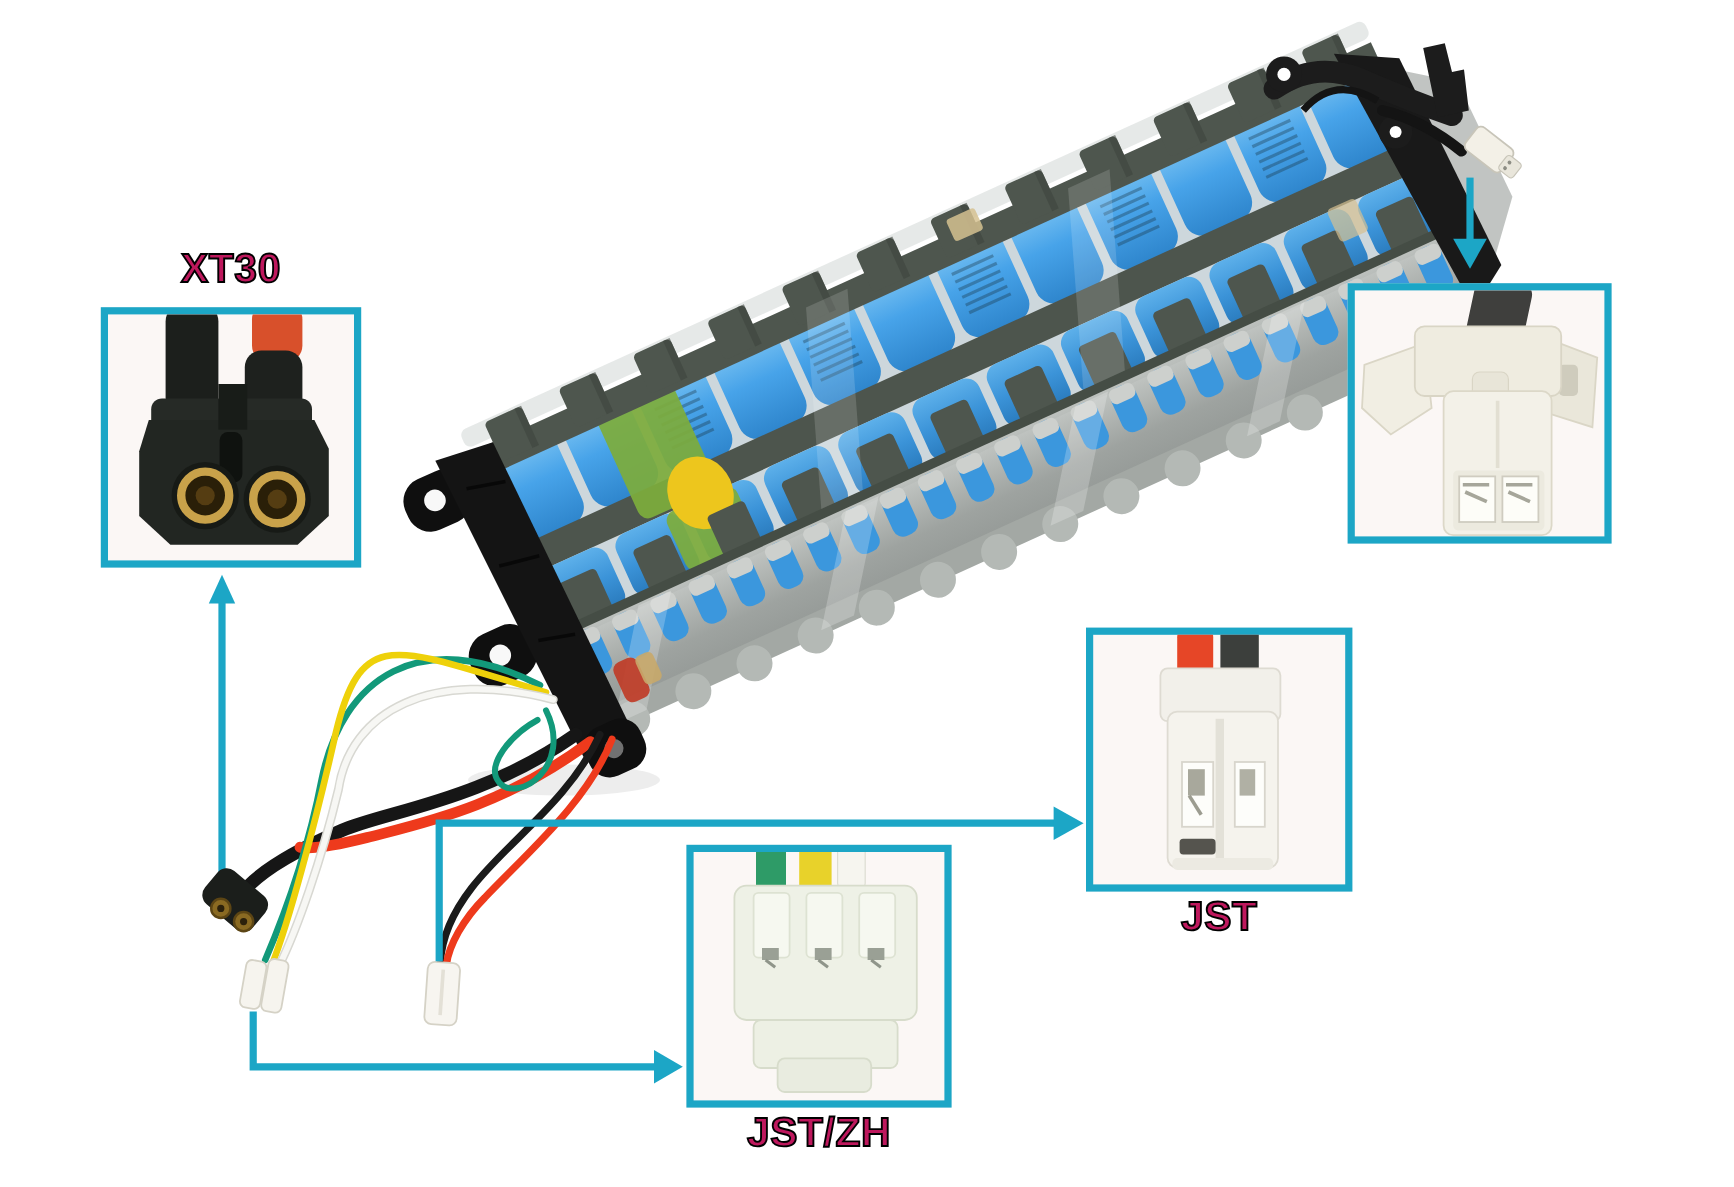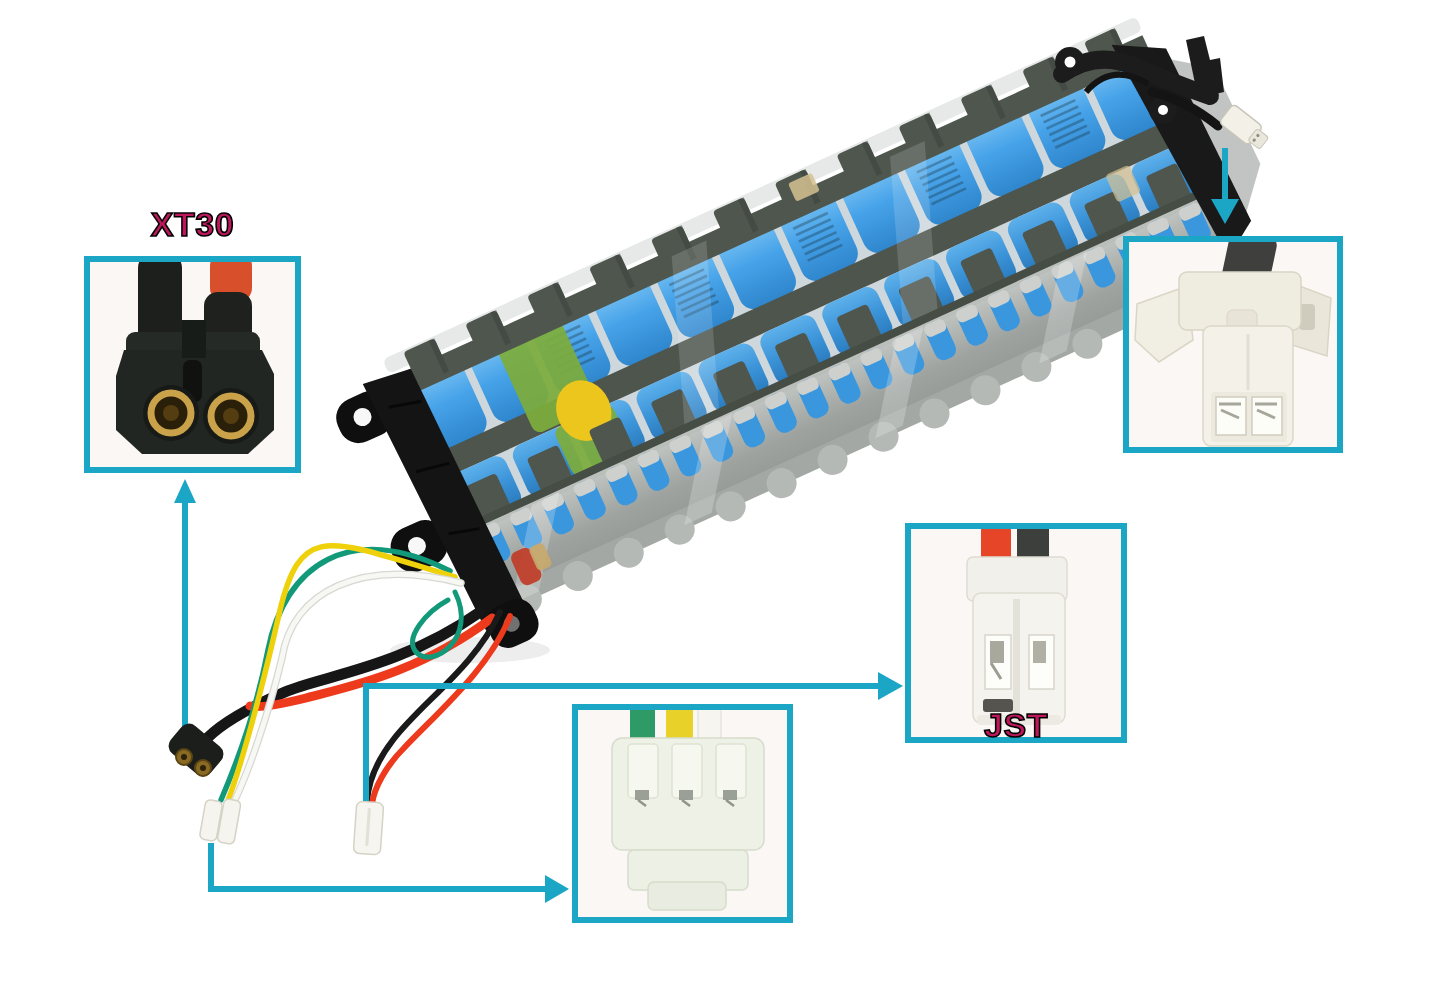--- a/index.html
+++ b/index.html
@@ -384,21 +384,21 @@
       <rect x="102" y="70" width="7" height="118" fill="#e3e1d8"></rect>
       <rect x="74" y="106" width="26" height="54" fill="#fdfdfa" stroke="#d8d5cc" stroke-width="1.5"></rect>
       <rect x="79" y="112" width="14" height="22" fill="#a8a89c"></rect>
       <path d="M80,134 l10,16" stroke="#9c9c90" stroke-width="3"></path>
       <rect x="118" y="106" width="25" height="54" fill="#fdfdfa" stroke="#d8d5cc" stroke-width="1.5"></rect>
       <rect x="122" y="112" width="13" height="22" fill="#b0b0a4"></rect>
       <rect x="72" y="170" width="30" height="13" rx="3" fill="#55544e"></rect>
       <rect x="66" y="186" width="84" height="10" rx="4" fill="#eceae2"></rect>
     </svg>
   </div>
-  <div class="co-label" style="left:905px;top:706px;width:222px;">JST</div>
+  <div class="co-label" style="left:905px;top:745px;width:222px;">JST</div>
 
   <div class="co-box" style="left:572px;top:704px;width:221px;height:219px;">
     <svg viewBox="0 0 209 207">
       <rect x="52" y="-8" width="25" height="46" rx="8" fill="#2e9b67"></rect>
       <rect x="88" y="-10" width="27" height="46" rx="8" fill="#e8d22a"></rect>
       <rect x="120" y="-8" width="23" height="42" rx="8" fill="#f6f5ef" stroke="#ddddd2" stroke-width="1"></rect>
       <rect x="34" y="28" width="152" height="112" rx="10" fill="#eef1e6" stroke="#d7dccb" stroke-width="1.5"></rect>
       <rect x="50" y="34" width="30" height="54" rx="4" fill="#f6f8f0" stroke="#dde2d2" stroke-width="1.5"></rect>
       <rect x="94" y="34" width="30" height="54" rx="4" fill="#f6f8f0" stroke="#dde2d2" stroke-width="1.5"></rect>
       <rect x="138" y="34" width="30" height="54" rx="4" fill="#f6f8f0" stroke="#dde2d2" stroke-width="1.5"></rect>
@@ -409,13 +409,14 @@
       </g>
       <g stroke="#8f958a" stroke-width="2.5" fill="none">
         <path d="M60,90 l8,6"></path>
           <path d="M104,90 l8,6"></path>
           <path d="M148,90 l8,6"></path>
       </g>
       <rect x="50" y="140" width="120" height="40" rx="6" fill="#edf0e4" stroke="#d7dccb" stroke-width="1.5"></rect>
       <rect x="70" y="172" width="78" height="28" rx="6" fill="#e9ece0" stroke="#d7dccb" stroke-width="1.5"></rect>
     </svg>
   </div>
+  <div class="co-label" style="left:572px;top:925px;width:221px;">JST/ZH</div>
 </div>
 
 </body></html>

